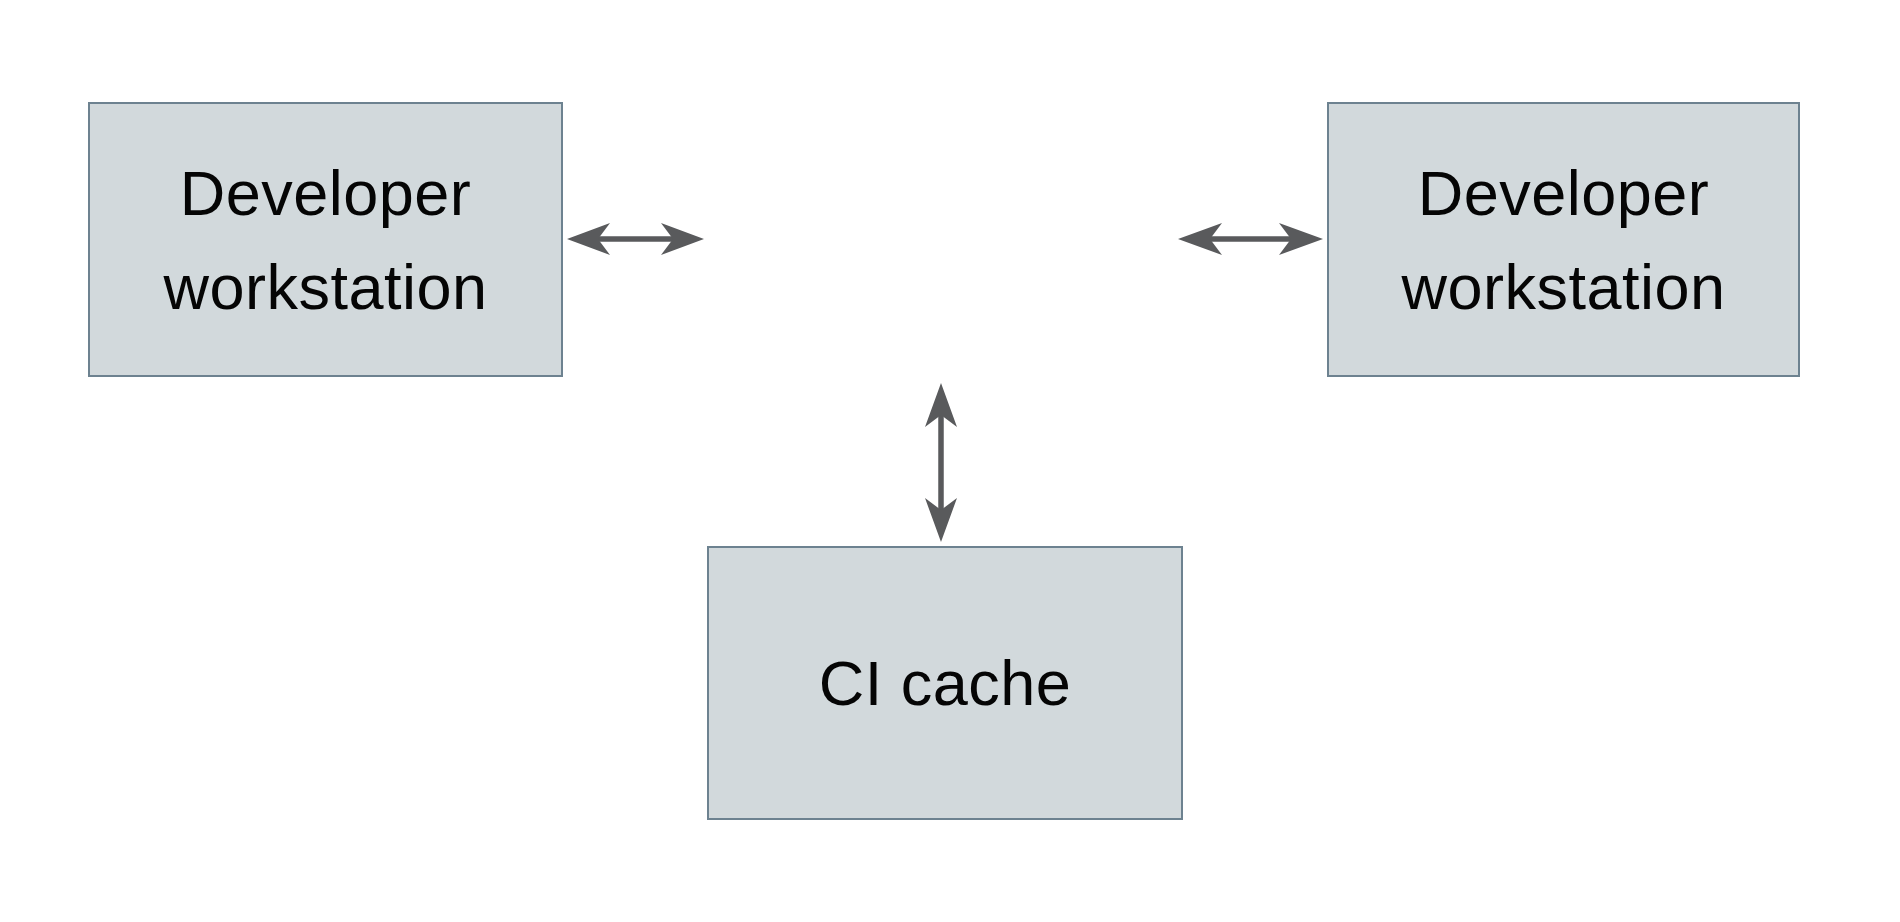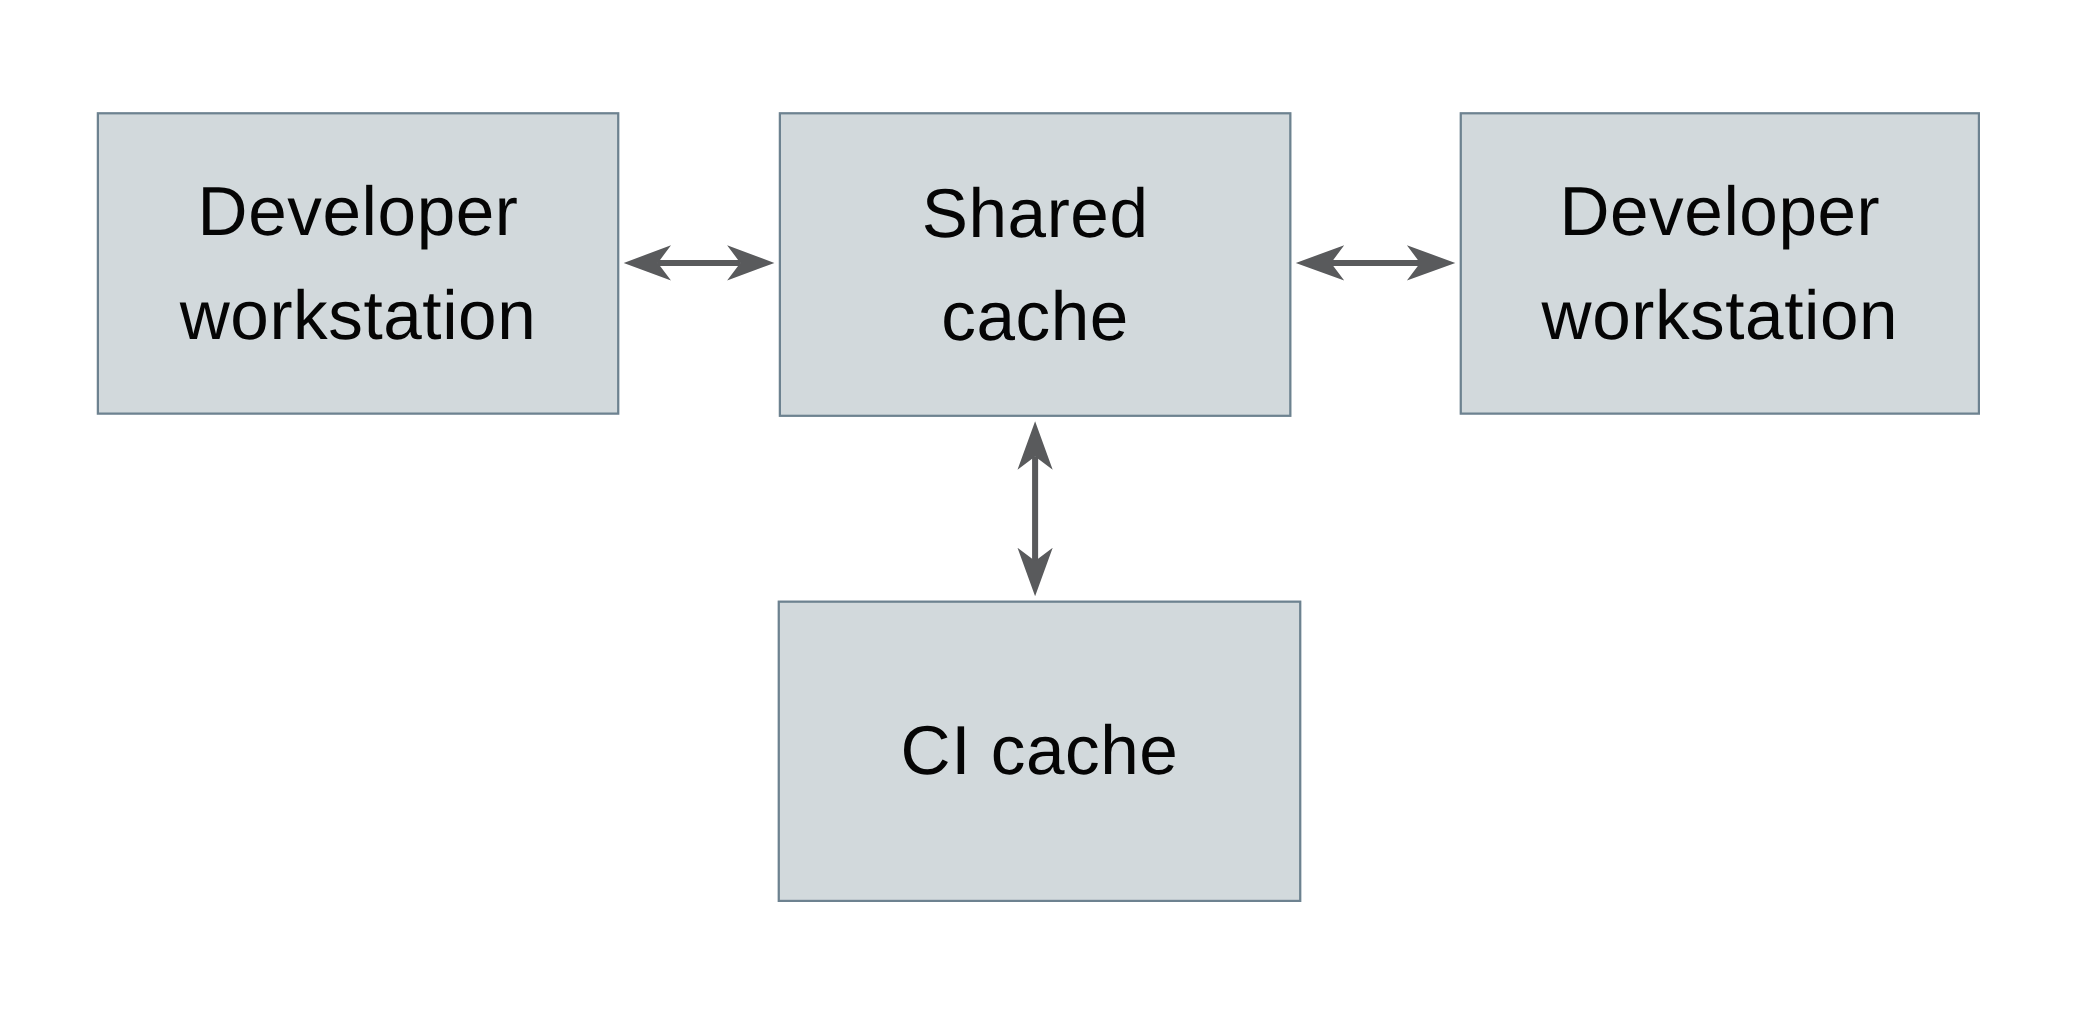--- a/index.html
+++ b/index.html
@@ -72,24 +72,20 @@
       <path class="edge-head" d="M941,383 L925,427 L941,415 L957,427 Z"></path>
       <path class="edge-head" d="M941,542 L925,498 L941,510 L957,498 Z"></path>
     </g>
   </svg>
 
   <div class="node" id="node-dev-left">
     <span>Developer</span>
     <span>workstation</span>
   </div>
 
-  <div class="node" id="node-shared-cache">
-    <span>Shared</span>
-    <span>cache</span>
-  </div>
 
   <div class="node" id="node-dev-right">
     <span>Developer</span>
     <span>workstation</span>
   </div>
 
   <div class="node" id="node-ci-server">
     <span>CI cache</span>
   </div>
 

